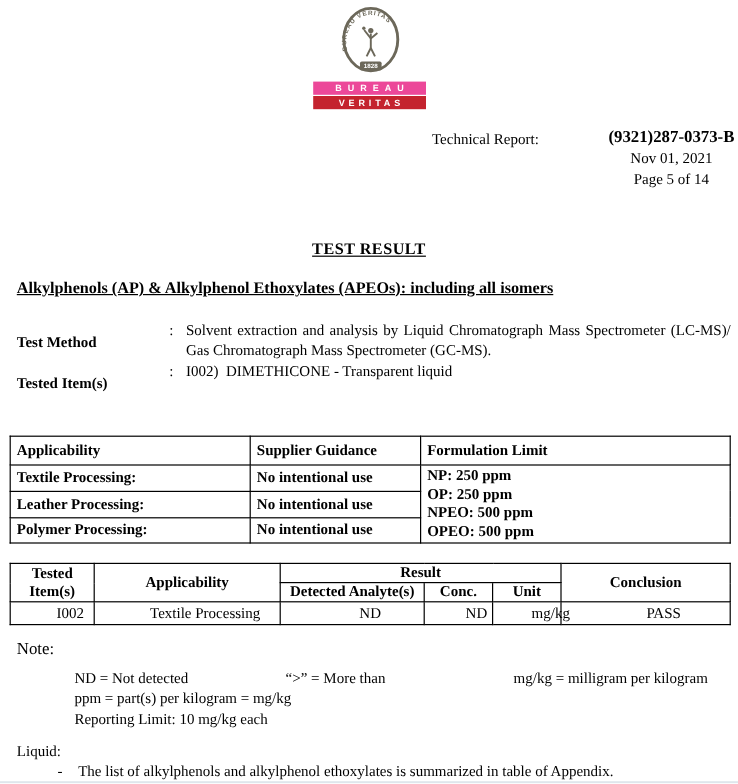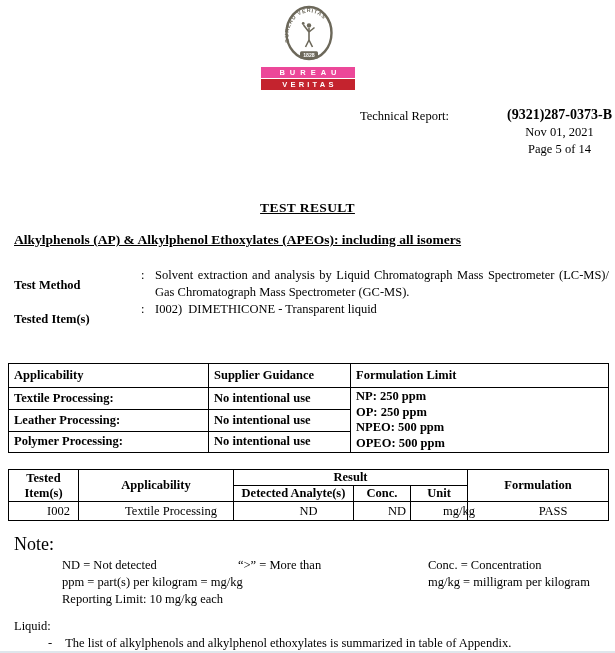--- a/index.html
+++ b/index.html
@@ -49,21 +49,21 @@
   .tbl1 .drow td { height:21px; }
   .tbl1 .flimit { line-height:15.6px; vertical-align:middle; }
   .tbl2 { position:absolute; left:8px; top:469px; width:600px; text-align:center; }
   .tbl2 td { padding:0 2px; }
   .tbl2 .h { font-weight:bold; }
   .tbl2 .r1 td { height:16px; }
   .tbl2 .r2 td { height:16px; }
   .tbl2 .r3 td { height:19px;padding-left:32px; }
   .tbl2 .two-line { line-height:15px; }
   
-  .note-label   { position:absolute; left:14px;  top:534px; font-size:18px; }
+  .note-label   { position:absolute; left:14px;  top:534px; font-size:14px; }
   .note-col     { position:absolute; font-size:12.5px; line-height:17px; }
   .note-col-1   { left:62px;  top:557px; }
   .note-col-2   { left:238px; top:557px; }
   .note-col-3   { left:428px; top:557px; }
   .remark-label { position:absolute; left:14px; top:619px; font-size:12.5px; }
   .remark-line  { position:absolute; left:48px; top:636px; font-size:12.5px; display:flex; gap:13px; }
   .bottom-edge  { position:absolute; left:0; bottom:0; width:615px; height:2px; background:#dfe6ec; }
 </style>
 </head>
 <body>
@@ -153,21 +153,21 @@
         <col style="width:120px">
       <col style="width:57px">
         <col style="width:57px">
         <col style="width:141px">
     </colgroup>
     <tbody>
         <tr class="r1">
       <td rowspan="2" class="h two-line">Tested Item(s)</td>
       <td rowspan="2" class="h">Applicability</td>
       <td colspan="3" class="h">Result</td>
-      <td rowspan="2" class="h">Formulation</td>
+      <td rowspan="2" class="h">Conclusion</td>
     </tr>
     <tr class="r2">
       <td class="h">Detected Analyte(s)</td>
       <td class="h">Conc.</td>
       <td class="h">Unit</td>
     </tr>
     <tr class="r3">
       <td>I002</td>
       <td>Textile Processing</td>
       <td>ND</td>
@@ -181,21 +181,20 @@
   <div class="note-label">Note:</div>
   <div class="note-col note-col-1">
     <div>ND = Not detected</div>
     <div>ppm = part(s) per kilogram = mg/kg</div>
     <div>Reporting Limit: 10 mg/kg each</div>
   </div>
   <div class="note-col note-col-2">
     <div>“&gt;” = More than</div>
   </div>
   <div class="note-col note-col-3">
-    <div>Conc. = Concentration</div>
     <div>mg/kg = milligram per kilogram</div>
   </div>
 
   <div class="remark-label">Liquid:</div>
   <div class="remark-line">
     <span>-</span>
     <span>The list of alkylphenols and alkylphenol ethoxylates is summarized in table of Appendix.</span>
   </div>
 
   <div class="bottom-edge"></div>

